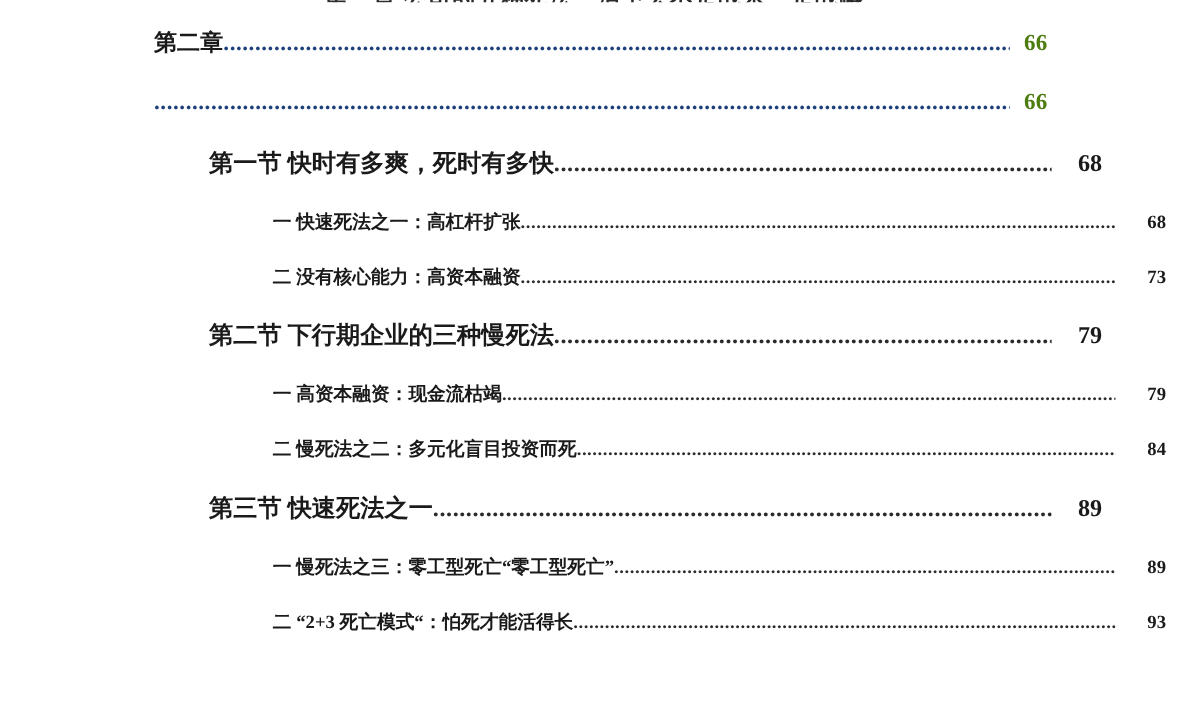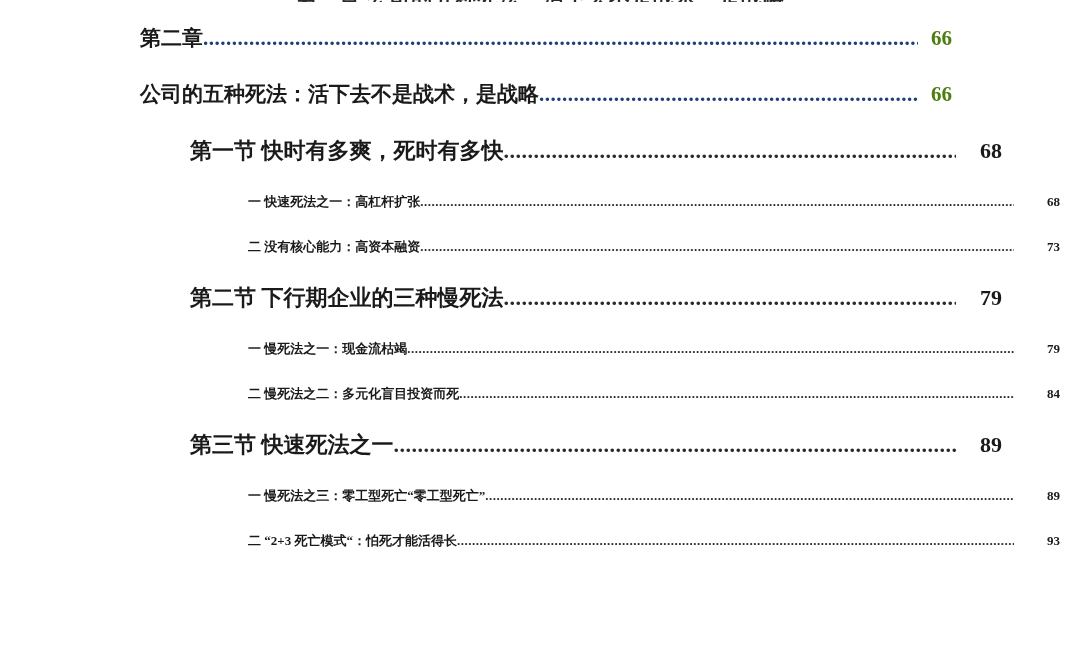--- a/index.html
+++ b/index.html
@@ -83,21 +83,21 @@
     font-weight: bold;
     color: #1a1a1a;
     margin-bottom: 27px;
     padding-left: 50px;
   }
   .lvl1 .toc-dots { color: #2a2a2a; }
   .lvl1 .toc-page { color: #1a1a1a; font-weight: bold; min-width: 40px; padding-left: 6px; }
 
   
   .lvl2 {
-    font-size: 13px;
+    font-size: 17px;
     font-weight: bold;
     color: #1a1a1a;
     margin-bottom: 27px;
     padding-left: 108px;
     justify-content: space-between;
   }
   .lvl2 .toc-dots { color: #2a2a2a; }
   .lvl2 .toc-page { color: #1a1a1a; font-weight: bold; min-width: 40px; padding-left: 6px; }
 </style>
 </head>
@@ -109,21 +109,20 @@
 
   <div class="toc">
 
     <div class="toc-entry lvl0">
       <span class="toc-text">第二章</span>
       <span class="toc-dots"></span>
       <span class="toc-page">66</span>
     </div>
 
     <div class="toc-entry lvl0">
-      <span class="toc-text">公司的五种死法：活下去不是战术，是战略</span>
       <span class="toc-dots"></span>
       <span class="toc-page">66</span>
     </div>
 
     <div class="toc-entry lvl1">
       <span class="toc-text">第一节 快时有多爽，死时有多快</span>
       <span class="toc-dots"></span>
       <span class="toc-page">68</span>
     </div>
 
@@ -139,21 +138,21 @@
       <span class="toc-page">73</span>
     </div>
 
     <div class="toc-entry lvl1">
       <span class="toc-text">第二节 下行期企业的三种慢死法</span>
       <span class="toc-dots"></span>
       <span class="toc-page">79</span>
     </div>
 
     <div class="toc-entry lvl2">
-      <span class="toc-text">一 慢死法之一：现金流枯竭</span>
+      <span class="toc-text">一 高资本融资：现金流枯竭</span>
       <span class="toc-dots"></span>
       <span class="toc-page">79</span>
     </div>
 
     <div class="toc-entry lvl2">
       <span class="toc-text">二 慢死法之二：多元化盲目投资而死</span>
       <span class="toc-dots"></span>
       <span class="toc-page">84</span>
     </div>
 

